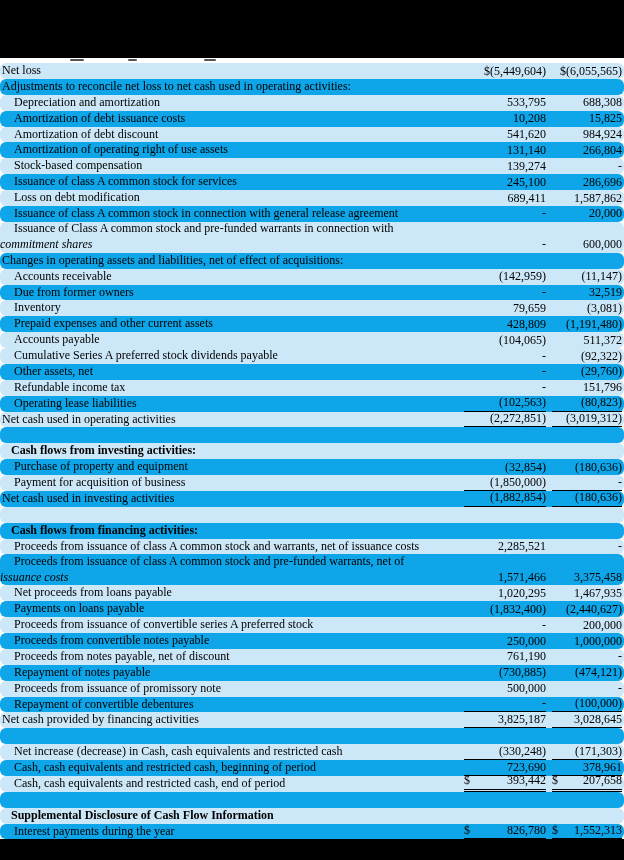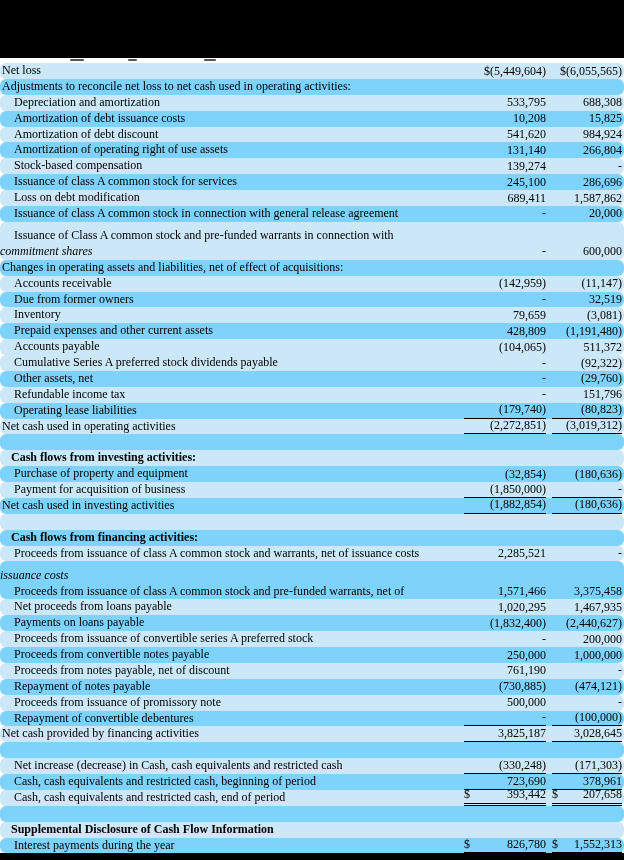--- a/index.html
+++ b/index.html
@@ -3,23 +3,23 @@
 <meta charset="utf-8">
 <style>
   html,body{margin:0;padding:0;}
   body{background:#777;font-family:"Liberation Serif","DejaVu Serif",serif;}
   #page{position:relative;width:624px;height:860px;background:#000;overflow:hidden;margin:0 auto;}
   #topbar{position:absolute;left:0;top:0;width:624px;height:58px;background:#000;}
   #remnant{position:absolute;left:0;top:58px;width:624px;height:5px;background:#fff;overflow:hidden;}
   #remnant .speck{position:absolute;top:1px;height:2px;background:#555;border-radius:1px;}
   #table{position:absolute;left:0;top:63px;width:624px;background:#fff;}
   .row{display:flex;align-items:flex-end;height:15.88px;box-sizing:border-box;padding-right:2px;font-size:12px;color:#000;border-radius:6px;}
-  .row.two{height:38px;}
+  .row.two{height:31px;}
   .row.bg-b{background:#cce7f7;}
-  .row.bg-w{background:#7dd3fc;}
+  .row.bg-w{background:#0ea5e9;}
   .row .label{flex:1 1 auto;min-width:0;overflow:visible;}
   .lbl-line{white-space:nowrap;line-height:15.88px;}
   .ind0{padding-left:2px;}
   .ind1{padding-left:14px;}
   .ind2{font-style:italic;}
   .bold .lbl-line{font-weight:bold;padding-left:11px;}
   .cell{flex:0 0 auto;display:flex;justify-content:flex-end;align-items:baseline;line-height:15.3px;box-sizing:border-box;}
   .c1{width:82px;}
   .gap{flex:0 0 6px;}
   .c2{width:70px;}
@@ -278,21 +278,21 @@
         <div class="gap"></div>
         <div class="cell c2">
           <span>151,796</span>
         </div>
       </div>
       <div class="row bg-w u-s">
         <div class="label">
           <div class="lbl-line ind1">Operating lease liabilities</div>
         </div>
         <div class="cell c1">
-          <span>(179,740)</span>
+          <span>(102,563)</span>
         </div>
         <div class="gap"></div>
         <div class="cell c2">
           <span>(80,823)</span>
         </div>
       </div>
       <div class="row bg-b u-s">
         <div class="label">
           <div class="lbl-line ind0">Net cash used in operating activities</div>
         </div>
@@ -395,22 +395,22 @@
         <div class="cell c1">
           <span>2,285,521</span>
         </div>
         <div class="gap"></div>
         <div class="cell c2">
           <span>-</span>
         </div>
       </div>
       <div class="row bg-w two">
         <div class="label">
+          <div class="lbl-line ind1">Proceeds from issuance of class A common stock and pre-funded warrants, net of</div>
           <div class="lbl-line ind2">issuance costs</div>
-          <div class="lbl-line ind1">Proceeds from issuance of class A common stock and pre-funded warrants, net of</div>
         </div>
         <div class="cell c1">
           <span>1,571,466</span>
         </div>
         <div class="gap"></div>
         <div class="cell c2">
           <span>3,375,458</span>
         </div>
       </div>
       <div class="row bg-b">

